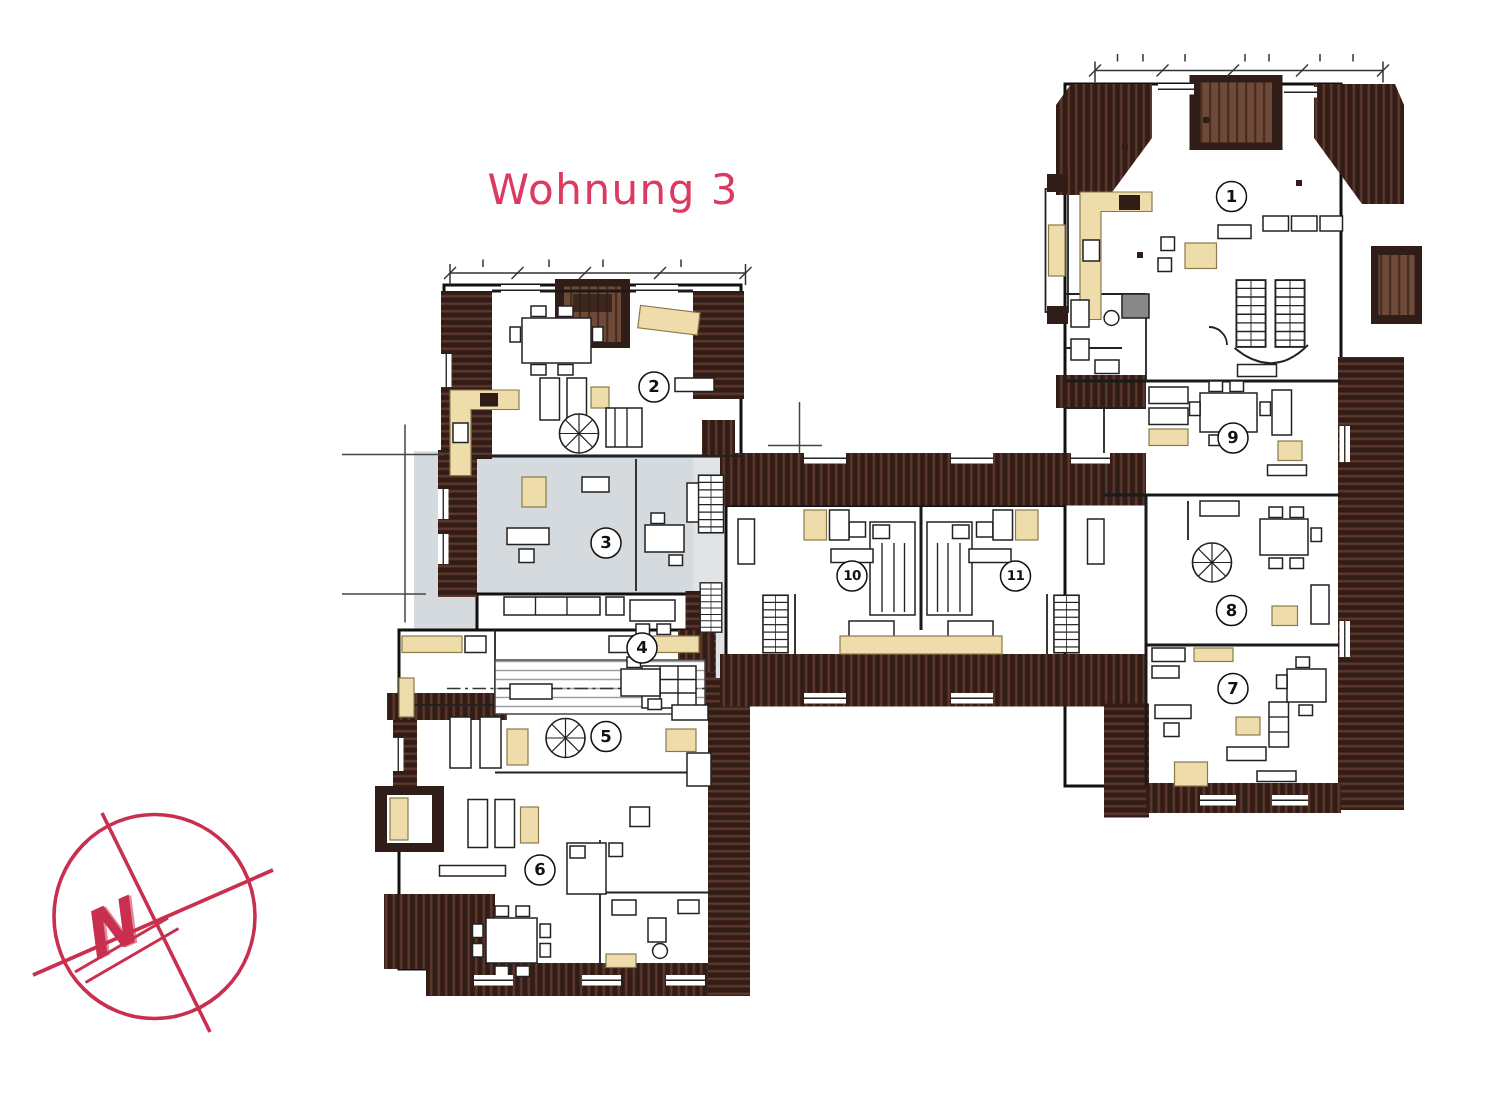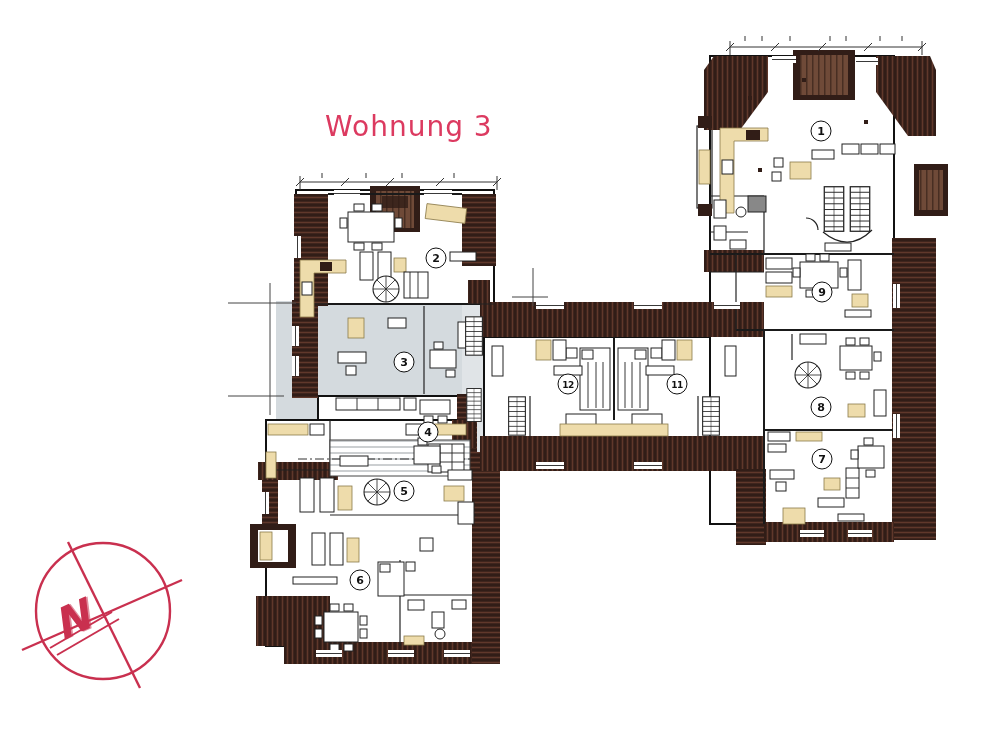--- a/index.html
+++ b/index.html
@@ -471,16 +471,16 @@
 
 <div class="room-badge" style="left:821px;top:131px">1</div>
 <div class="room-badge" style="left:436px;top:258px">2</div>
 <div class="room-badge" style="left:404px;top:362px">3</div>
 <div class="room-badge" style="left:428px;top:432px">4</div>
 <div class="room-badge" style="left:404px;top:491px">5</div>
 <div class="room-badge" style="left:360px;top:580px">6</div>
 <div class="room-badge" style="left:822px;top:459px">7</div>
 <div class="room-badge" style="left:821px;top:407px">8</div>
 <div class="room-badge" style="left:822px;top:292px">9</div>
-<div class="room-badge two" style="left:568px;top:384px">12</div>
+<div class="room-badge two" style="left:568px;top:384px">10</div>
 <div class="room-badge two" style="left:677px;top:384px">11</div>
 
 </div>
 
 </body></html>

